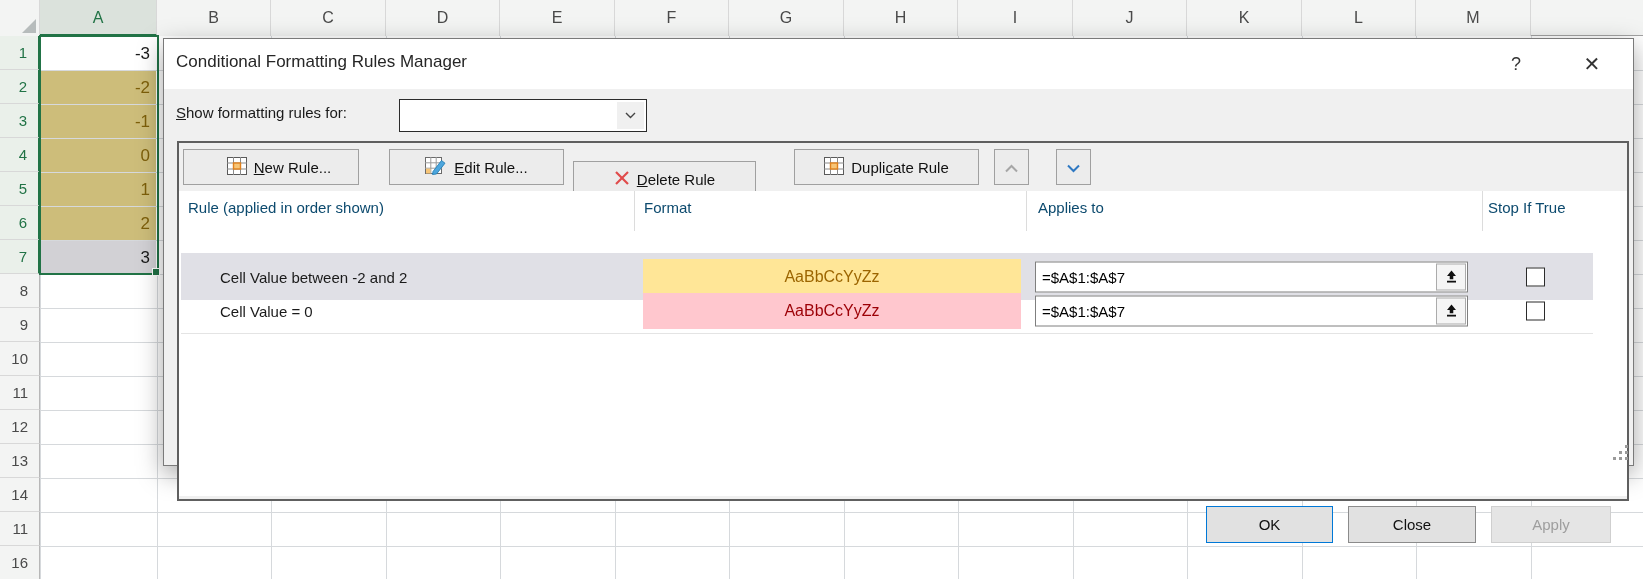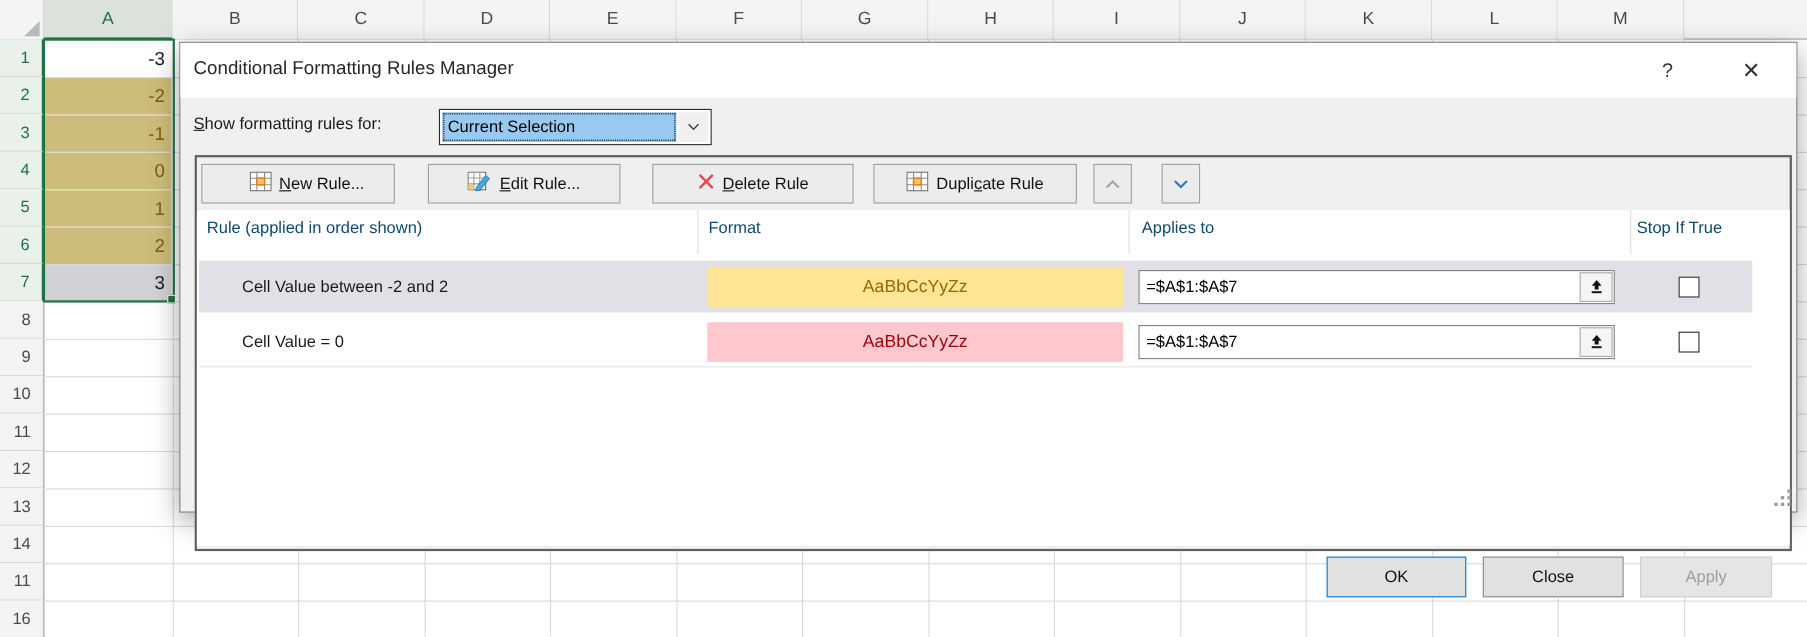--- a/index.html
+++ b/index.html
@@ -53,30 +53,30 @@
     background:#f0f0f0; display:flex; align-items:center; justify-content:center; }
 
   .groupbox { position:absolute; left:13px; top:102px; width:1452px; height:360px;
     border:2px solid #5f5f5f; background:#f0f0f0; }
 
   .tbtn { position:absolute; top:110px; height:36px; background:#ececec;
     border:1px solid #a0a0a0; font-size:15px; color:#111; font-family:inherit;
     display:flex; align-items:center; justify-content:center; gap:7px; cursor:default; }
   #btn-new { left:19px; width:176px;padding-left:16px; }
   #btn-edit { left:225px; width:175px; }
-  #btn-del { left:429px; width:183px; }
+  #btn-del { left:409px; width:183px;margin-top:12px; }
   #btn-dup { left:630px; width:185px; }
   #btn-up { left:830px; width:35px; }
   #btn-down { left:892px; width:35px; }
 
   .list { position:absolute; left:15px; top:152px; width:1448px; height:305px; background:#fff; }
   .lh { position:absolute; top:8px; font-size:15px; color:#0c4a6e; }
   .lsep { position:absolute; top:0; width:1px; height:40px; background:#dcdcdc; }
   .rulerow { position:absolute; left:2px; width:1412px; height:47px; }
-  .rulerow.sel { background:#e0e0e6; }
+  .rulerow.sel { background:#e0e0e6;margin-top:16px; }
   .rulename { position:absolute; left:39px; top:50%; transform:translateY(-50%); font-size:15px; }
   .swatch { position:absolute; left:462px; width:378px; height:36px; top:50%;
     transform:translateY(-50%); text-align:center; line-height:36px; font-size:16px; }
   .applies { position:absolute; left:854px; width:433px; height:31px; top:50%;
     transform:translateY(-50%); background:#fff; border:1px solid #7f7f7f; }
   .applies input { position:absolute; left:0; top:0; width:398px; height:100%; border:none;
     font-family:inherit; font-size:15px; padding-left:6px; color:#000; background:transparent; outline:none; }
   .rangebtn { position:absolute; right:1px; top:1px; width:30px; height:27px;
     background:#f5f5f5; border:1px solid #ababab; display:flex; align-items:center;
     justify-content:center; cursor:default; }
@@ -182,21 +182,20 @@
   <div id="dialog">
     <div class="titlebar">
       <span class="dlg-title">Conditional Formatting Rules Manager</span>
       <button class="cap-btn" id="helpbtn">?</button>
       <button class="cap-btn" id="closebtn">✕</button>
     </div>
 
     <span class="lblrow"><span></span><span class="accel">S</span><span>how formatting rules for:</span></span>
 
     <div class="combo">
-      <div class="combo-sel">Current Selection</div>
       <div class="combo-btn">
         <svg width="11" height="7" viewBox="0 0 11 7">
             <polyline points="1,1 5.5,5.5 10,1" fill="none" stroke="#444" stroke-width="1.4"></polyline>
           </svg>
       </div>
     </div>
 
     <div class="groupbox"></div>
 
     <button class="tbtn" id="btn-new">

